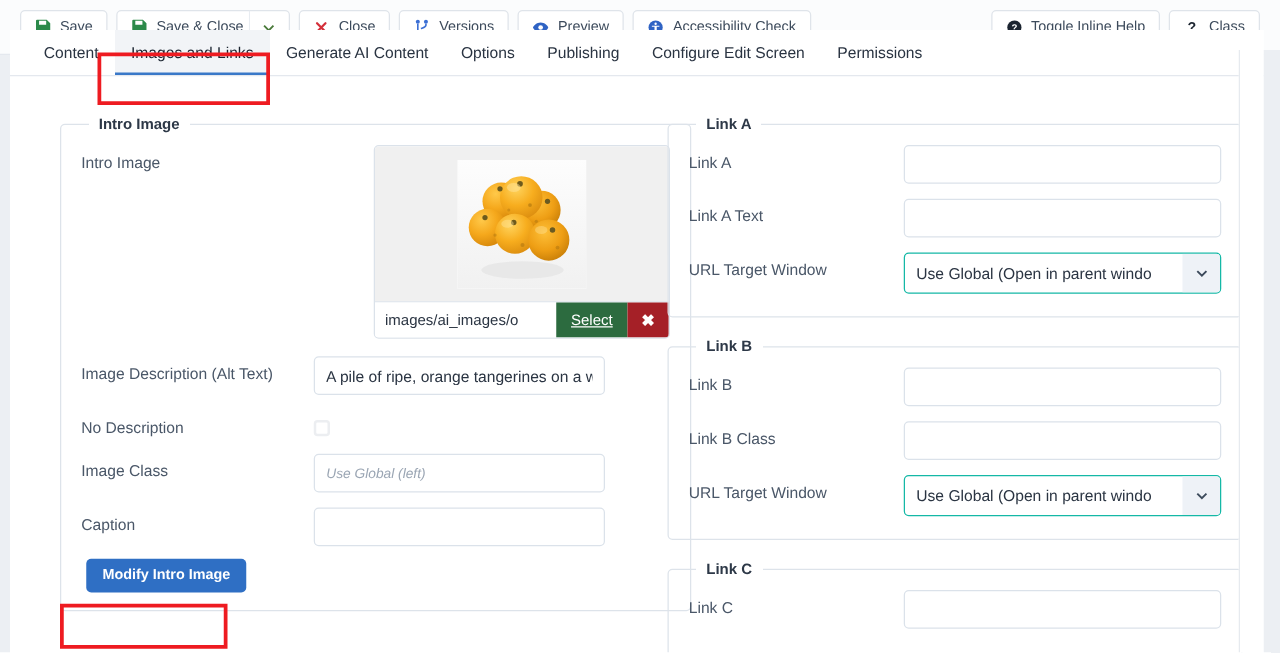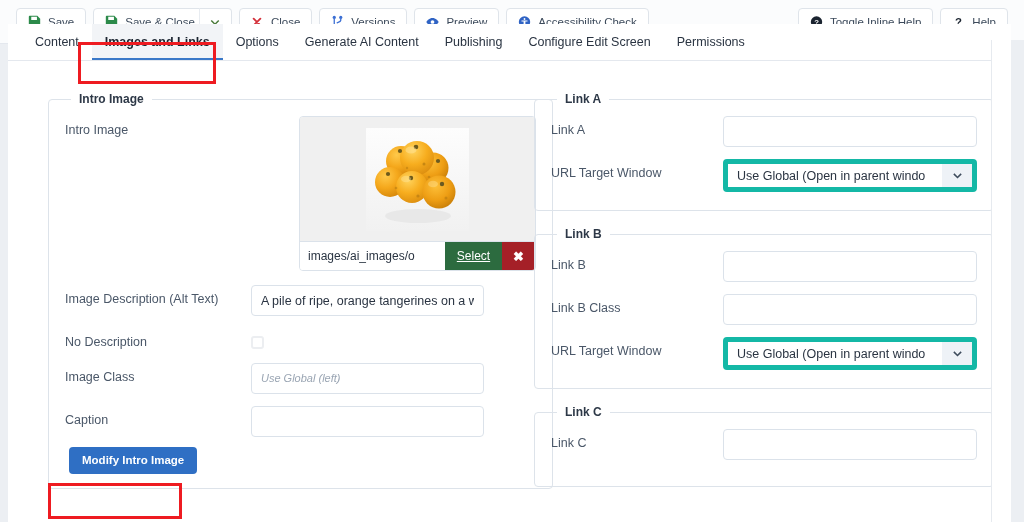--- a/index.html
+++ b/index.html
@@ -92,21 +92,21 @@
     display: flex; align-items: center;
     padding: 0 13px;
     font-size: 12.5px;
     color: #2a3442;
     cursor: pointer;
     position: relative;
     white-space: nowrap;
   }
   .tab.active {
     background: #f2f4f7;
-    font-weight: bold;
+    font-weight: normal;
     color: #1b2430;
   }
   .tab.active::after {
     content: "";
     position: absolute;
     left: 0; right: 0; bottom: 0;
     height: 2px;
     background: #3a78c8;
   }
 
@@ -162,21 +162,21 @@
     color: #2a3442;
     padding: 0 9px;
     outline: none;
   }
   .inp::placeholder { color: #9aa5b3; font-style: italic; font-size: 11px; }
 
   .sel-wrap {
     position: relative;
     width: 100%;
     height: 33px;
-    border: 5px solid #14b8a6;
+    border: 1px solid #14b8a6;
     border-radius: 4px;
     background: #ffffff;
     display: flex;
     align-items: center;
     overflow: hidden;
     cursor: pointer;
   }
   .sel-text {
     flex: 1 1 auto;
     font-size: 12.5px;
@@ -361,36 +361,36 @@
       </span>
       <span>Toggle Inline Help</span>
     </div>
 
     <div class="tbtn" style="margin-right:0;">
       <span class="ico">
         <svg width="13" height="13" viewBox="0 0 16 16">
           <text x="8" y="13" font-size="14" font-weight="bold" fill="#1b2430" text-anchor="middle" font-family="Liberation Sans, sans-serif">?</text>
         </svg>
       </span>
-      <span>Help</span>
+      <span>Class</span>
     </div>
   </div>
 
   <div class="tabbar">
     <div class="tab">
         <span>Content</span>
       </div>
     <div class="tab active">
         <span>Images and Links</span>
       </div>
     <div class="tab">
+        <span>Generate AI Content</span>
+      </div>
+    <div class="tab">
         <span>Options</span>
-      </div>
-    <div class="tab">
-        <span>Generate AI Content</span>
       </div>
     <div class="tab">
         <span>Publishing</span>
       </div>
     <div class="tab">
         <span>Configure Edit Screen</span>
       </div>
     <div class="tab">
         <span>Permissions</span>
       </div>
@@ -507,20 +507,24 @@
       </div>
 
       <div class="col-right">
 
         <fieldset class="panel">
           <legend>Link A</legend>
           <div class="row">
             <div class="lbl">Link A</div>
             <div class="fld"><input class="inp" type="text" value="" style=""></div>
           </div>
+          <div class="row">
+            <div class="lbl">Link A Text</div>
+            <div class="fld"><input class="inp" type="text" value="" style=""></div>
+          </div>
           <div class="row" style="margin-bottom:4px;">
             <div class="lbl">URL Target Window</div>
             <div class="fld">
               <div class="sel-wrap">
                 <div class="sel-text">Use Global (Open in parent windo</div>
                 <div class="sel-arrow">
                   <svg width="13" height="13" viewBox="0 0 16 16">
                       <path fill="none" stroke="#3d4b5c" stroke-width="1.9" d="M3.5 6l4.5 4.5L12.5 6"></path>
                     </svg>
                 </div>

